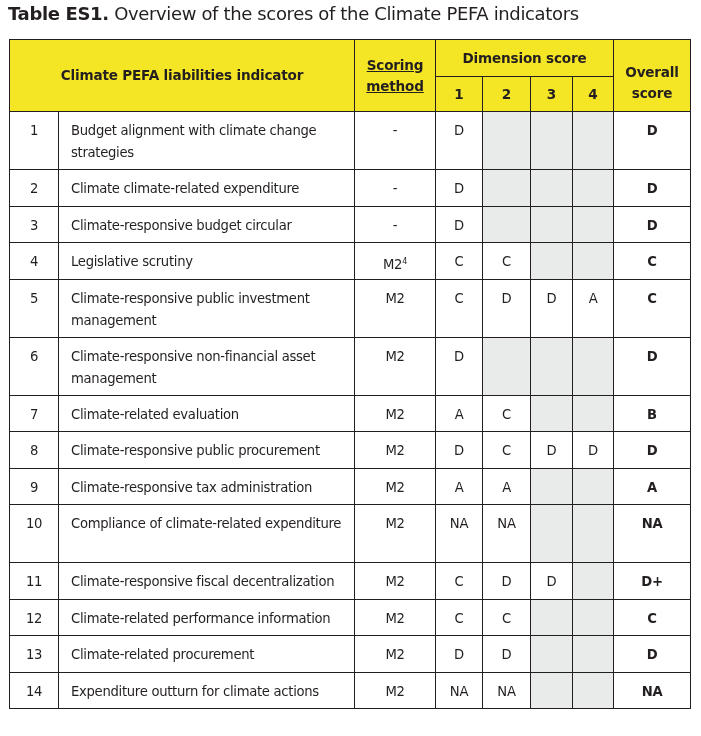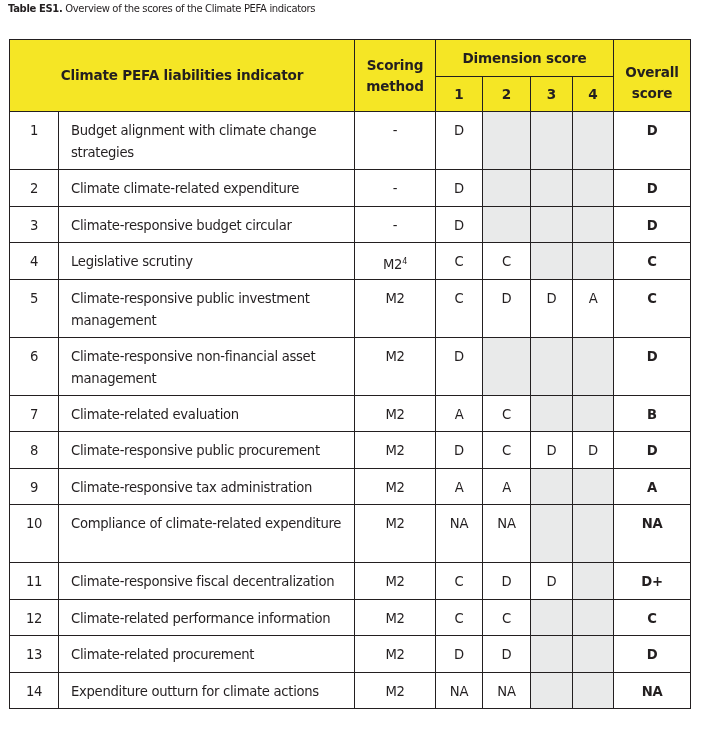--- a/index.html
+++ b/index.html
@@ -3,21 +3,21 @@
 <meta charset="utf-8">
 <style>
   html, body { margin: 0; padding: 0; background: #ffffff; }
   body {
     width: 701px; height: 736px; position: relative; overflow: hidden;
     font-family: "DejaVu Sans", "Liberation Sans", sans-serif;
     color: #231f20;
   }
   .caption {
     position: absolute; left: 8px; top: 3px;
-    font-size: 10px; letter-spacing: -0.35px; white-space: nowrap;
+    font-size: 18px; letter-spacing: -0.35px; white-space: nowrap;
   }
   .caption b { font-weight: bold; }
   table.es1 {
     position: absolute; left: 9px; top: 39px;
     border-collapse: collapse; table-layout: fixed;
     font-size: 13.2px; letter-spacing: -0.3px;
   }
   table.es1 td, table.es1 th {
     border: 1.5px solid #231f20; padding: 0;
   }
@@ -48,21 +48,21 @@
     <col style="width:81px">
     <col style="width:47px">
     <col style="width:48px">
     <col style="width:42px">
     <col style="width:41px">
     <col style="width:77px">
   </colgroup>
   <thead>
     <tr>
       <th colspan="2" rowspan="2">Climate PEFA liabilities indicator</th>
-      <th rowspan="2"><span style="display:inline-block;width:60px;">Scoring method</span></th>
+      <th rowspan="2"><span style="display:inline-block;width:60px;text-decoration:underline;">Scoring method</span></th>
       <th colspan="4" class="dimhead">Dimension score</th>
       <th rowspan="2"><span style="display:inline-block;width:56px;margin-top:15px;">Overall score</span></th>
     </tr>
     <tr>
       <th class="dimnum">1</th>
       <th class="dimnum">2</th>
       <th class="dimnum">3</th>
       <th class="dimnum">4</th>
     </tr>
   </thead>

